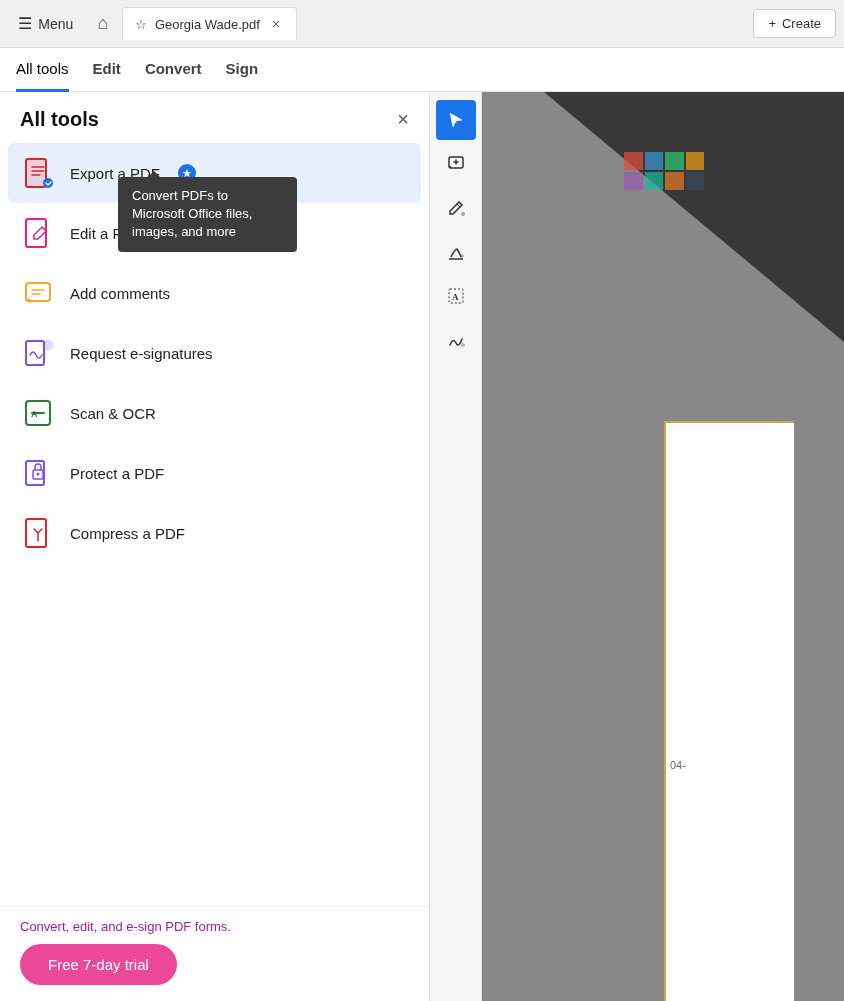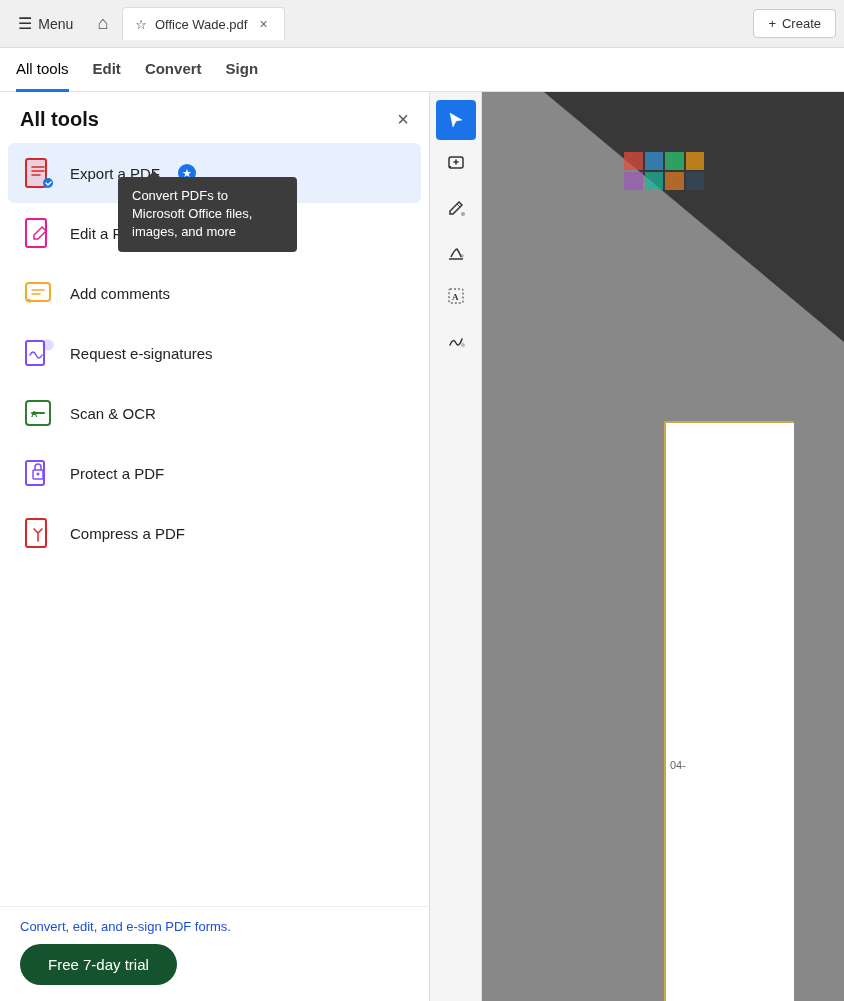--- a/index.html
+++ b/index.html
@@ -121,24 +121,24 @@
       border-right: 6px solid transparent;
       border-bottom: 6px solid #3c3c3c;
     }
 
     
     .sidebar-footer {
       padding: 12px 20px 16px;
       border-top: 1px solid #eee;
     }
     .footer-text {
-      font-size: 13px; color: #1d4ed8; margin-bottom: 10px;
+      font-size: 13px; color: #a21caf; margin-bottom: 10px;
     }
     .trial-btn {
-      background: #14532d; color: #fff;
+      background: #ec4899; color: #fff;
       border: none; border-radius: 24px;
       padding: 12px 28px; font-size: 15px;
       cursor: pointer; font-weight: 500;
     }
 
     
     .right-toolbar {
       width: 52px; background: #f5f5f5;
       border-right: 1px solid #e0e0e0;
       display: flex; flex-direction: column;
@@ -164,21 +164,21 @@
 <div class="top-bar">
   <button class="menu-btn">
     <span class="hamburger">☰</span>
     <span>Menu</span>
   </button>
   <button class="home-btn">
     <span>⌂</span>
   </button>
   <div class="tab">
     <span>☆</span>
-    <span>Office Wade.pdf</span>
+    <span>Georgia Wade.pdf</span>
     <button class="tab-close">×</button>
   </div>
   <button class="create-btn">
     <span>+</span>
     <span>Create</span>
   </button>
 </div>
 
 <div class="nav-tabs">
   <a class="nav-tab active">All tools</a>

